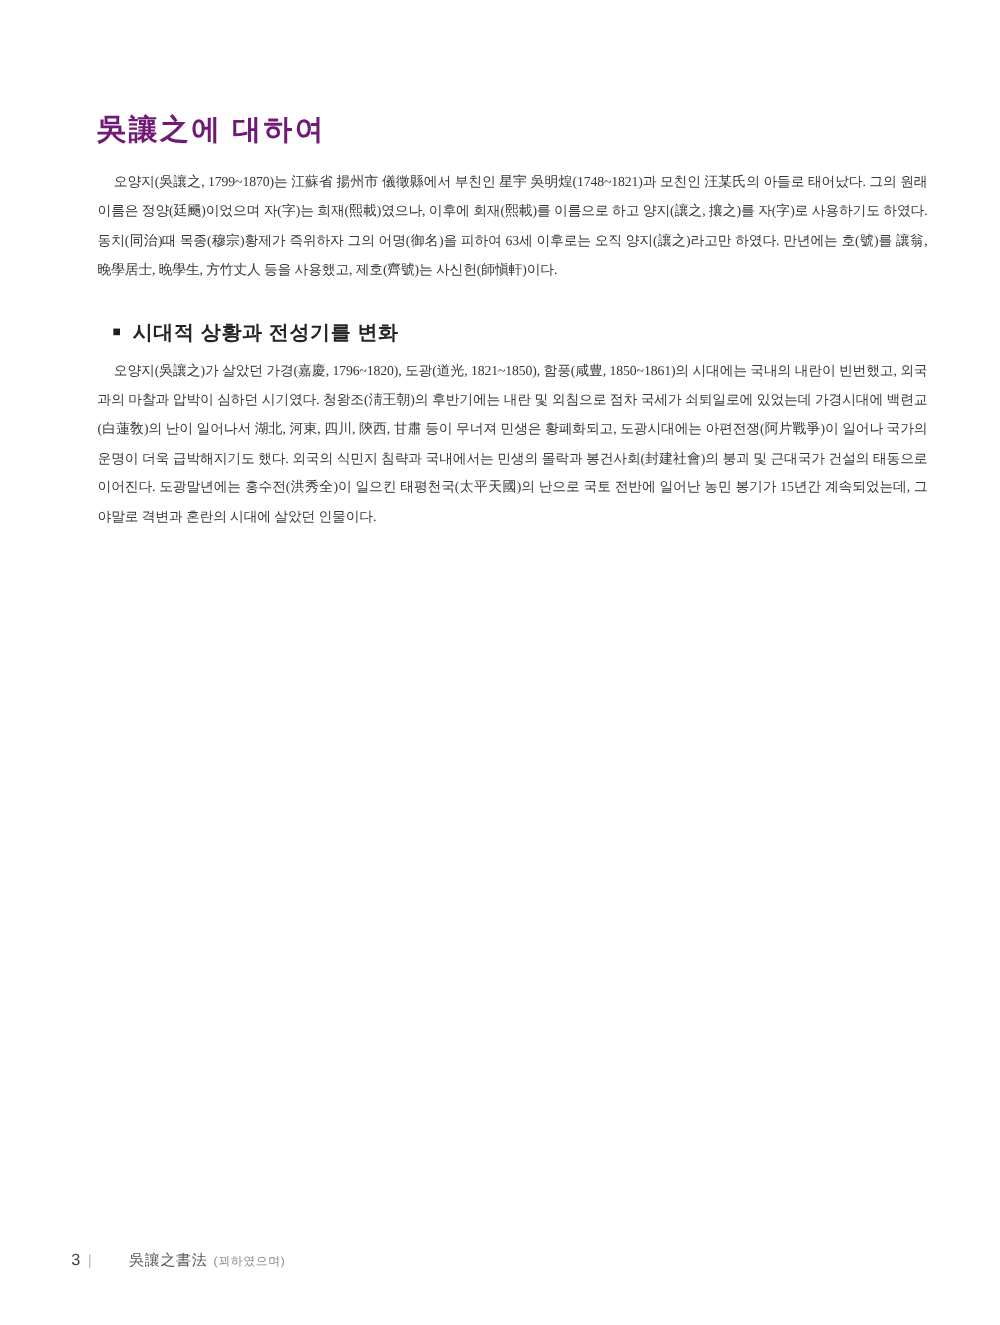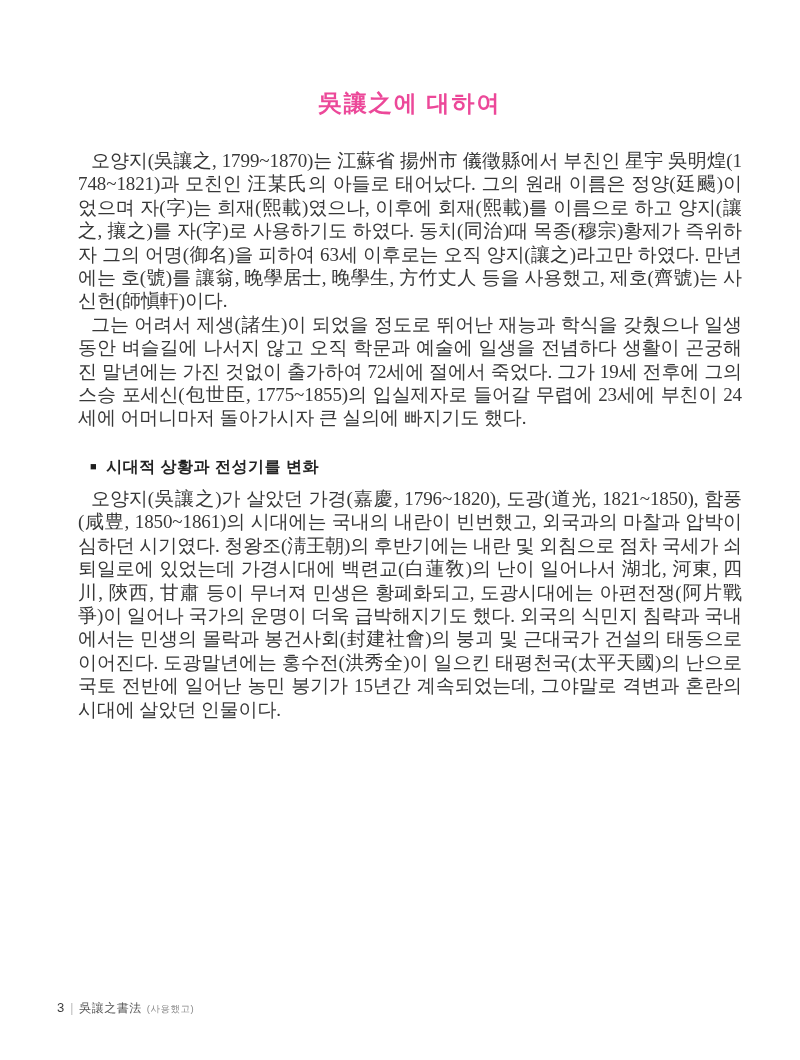--- a/index.html
+++ b/index.html
@@ -16,26 +16,26 @@
     font-family: "Liberation Serif", "DejaVu Serif", serif;
     color: #373737;
   }
   .content {
     position: absolute;
     left: 78px;
     top: 88px;
     width: 664px;
   }
   .doc-title {
-    margin: 0 0 30px 0;
-    text-align: center;
+    margin: 0 0 16px 0;
+    text-align: left;
     font-size: 23px;
     font-weight: 600;
     letter-spacing: 2px;
-    color: #ec4899;
+    color: #701a75;
     font-family: "Liberation Serif", "DejaVu Serif", serif;
   }
   .section { margin: 0; }
   .section + .section { margin-top: 27px; }
   .section-header {
     margin: 0 0 9px 12px;
     font-size: 16px;
     font-weight: bold;
     color: #242424;
     font-family: "Liberation Sans", "DejaVu Sans", sans-serif;
@@ -43,21 +43,21 @@
   }
   .section-header .bullet {
     display: inline-block;
     font-size: 11px;
     vertical-align: 2px;
     margin-right: 9px;
     color: #1e1e1e;
   }
   .section p {
     margin: 0;
-    font-size: 19px;
+    font-size: 11px;
     line-height: 23.4px;
     text-align: justify;
     text-indent: 13px;
     word-break: break-all;
     letter-spacing: -0.1px;
     color: #373737;
   }
   .page-footer {
     position: absolute;
     left: 57px;
@@ -73,46 +73,46 @@
     margin-right: 6px;
   }
   .page-footer .sep {
     color: #b9b9b9;
     margin-right: 6px;
     font-weight: 300;
   }
   .page-footer .booktitle {
     color: #555555;
     letter-spacing: 0.5px;
+    margin-left: 24px;
   }
   .page-footer .subtitle {
     font-size: 9.5px;
     color: #8a8a8a;
     margin-left: 5px;
     letter-spacing: 0.5px;
   }
 </style>
 </head>
 <body>
 
 <div class="page">
   <div class="content">
 
     <h1 class="doc-title">吳讓之에 대하여</h1>
 
     <div class="section">
       <p>오양지(吳讓之, 1799~1870)는 江蘇省 揚州市 儀徵縣에서 부친인 星宇 吳明煌(1748~1821)과 모친인 汪某氏의 아들로 태어났다. 그의 원래 이름은 정양(廷颺)이었으며 자(字)는 희재(熙載)였으나, 이후에 회재(熙載)를 이름으로 하고 양지(讓之, 攘之)를 자(字)로 사용하기도 하였다. 동치(同治)때 목종(穆宗)황제가 즉위하자 그의 어명(御名)을 피하여 63세 이후로는 오직 양지(讓之)라고만 하였다. 만년에는 호(號)를 讓翁, 晚學居士, 晚學生, 方竹丈人 등을 사용했고, 제호(齊號)는 사신헌(師愼軒)이다.</p>
-      <p>그는 어려서 제생(諸生)이 되었을 정도로 뛰어난 재능과 학식을 갖췄으나 일생동안 벼슬길에 나서지 않고 오직 학문과 예술에 일생을 전념하다 생활이 곤궁해진 말년에는 가진 것없이 출가하여 72세에 절에서 죽었다. 그가 19세 전후에 그의 스승 포세신(包世臣, 1775~1855)의 입실제자로 들어갈 무렵에 23세에 부친이 24세에 어머니마저 돌아가시자 큰 실의에 빠지기도 했다.</p>
     </div>
 
     <div class="section">
       <div class="section-header">
         <span class="bullet">■</span><span>시대적 상황과 전성기를 변화</span>
       </div>
       <p>오양지(吳讓之)가 살았던 가경(嘉慶, 1796~1820), 도광(道光, 1821~1850), 함풍(咸豊, 1850~1861)의 시대에는 국내의 내란이 빈번했고, 외국과의 마찰과 압박이 심하던 시기였다. 청왕조(淸王朝)의 후반기에는 내란 및 외침으로 점차 국세가 쇠퇴일로에 있었는데 가경시대에 백련교(白蓮敎)의 난이 일어나서 湖北, 河東, 四川, 陝西, 甘肅 등이 무너져 민생은 황폐화되고, 도광시대에는 아편전쟁(阿片戰爭)이 일어나 국가의 운명이 더욱 급박해지기도 했다. 외국의 식민지 침략과 국내에서는 민생의 몰락과 봉건사회(封建社會)의 붕괴 및 근대국가 건설의 태동으로 이어진다. 도광말년에는 홍수전(洪秀全)이 일으킨 태평천국(太平天國)의 난으로 국토 전반에 일어난 농민 봉기가 15년간 계속되었는데, 그야말로 격변과 혼란의 시대에 살았던 인물이다.</p>
     </div>
 
   </div>
 
   <div class="page-footer">
-    <span class="pagenum">3</span><span class="sep">|</span><span class="booktitle">吳讓之書法</span><span class="subtitle">(사용했고)</span>
+    <span class="pagenum">3</span><span class="sep">|</span><span class="booktitle">吳讓之書法</span><span class="subtitle">(꾀하였으며)</span>
   </div>
 </div>
 
 </body></html>

